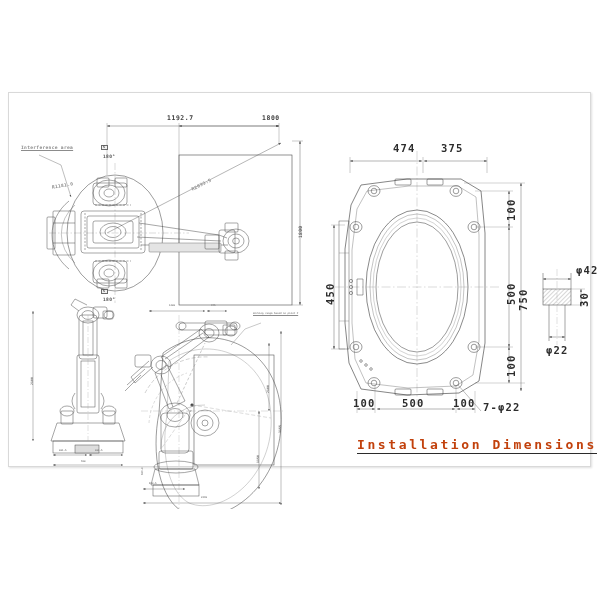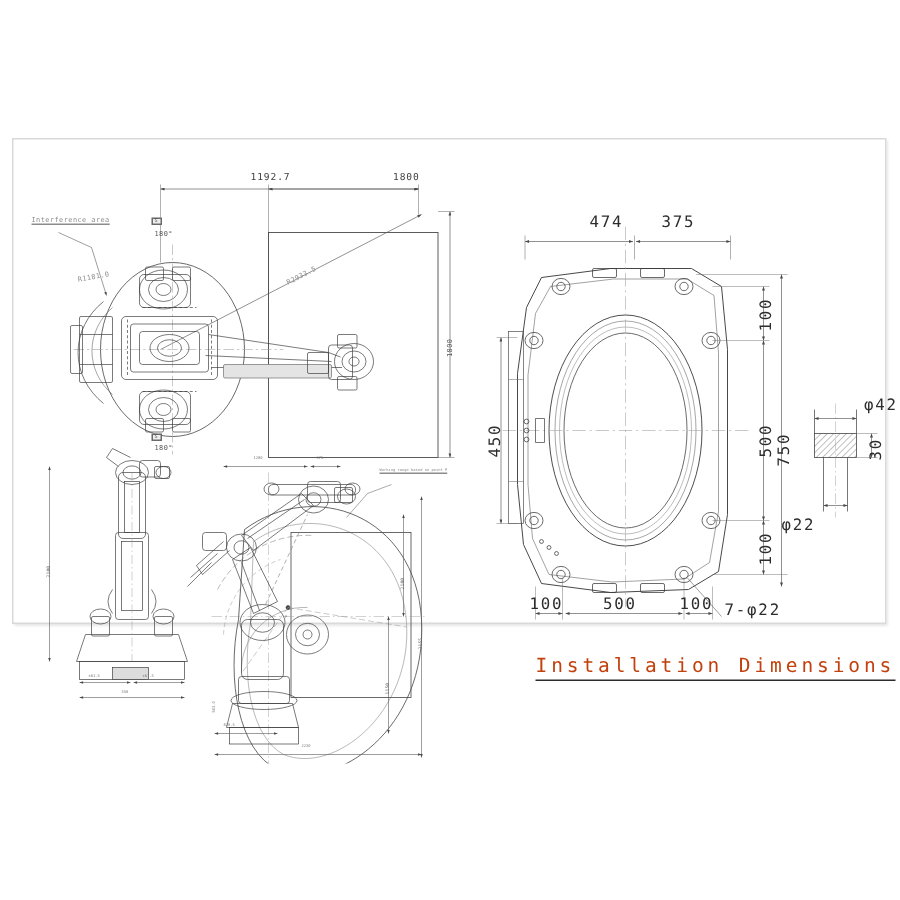--- a/index.html
+++ b/index.html
@@ -1,20 +1,20 @@
 <!DOCTYPE html>
 <html><head>
 <meta charset="utf-8">
 <style>
   html,body{margin:0;padding:0;background:#ffffff;}
   body{width:600px;height:600px;overflow:hidden;
        font-family:"DejaVu Sans Mono","Liberation Mono",monospace;}
-  #sheet{position:absolute;left:8px;top:92px;width:583px;height:324px;
+  #sheet{position:absolute;left:8px;top:92px;width:583px;height:375px;
          background:#ffffff;border:1px solid #d9d9d9;
-         box-shadow:1px 1px 2px rgba(0,0,0,0.13);box-sizing:border-box;}
+         box-shadow:1px 1px 2px rgba(0,0,0,0.13);box-sizing:border-box;font-weight:bold;}
   #svgroot{position:absolute;left:0;top:0;}
   .lbl{position:absolute;color:#3a3a3a;white-space:nowrap;
        font-family:"DejaVu Sans Mono","Liberation Mono",monospace;
        letter-spacing:.5px;line-height:1;}
   .big{font-size:10.5px;color:#2d2d2d;letter-spacing:1.2px;}
   .mid{font-size:6.4px;color:#3d3d3d;letter-spacing:.6px;}
   .sml{font-size:4.6px;color:#555;letter-spacing:.3px;}
   .tiny{font-size:3.1px;color:#6a6a6a;letter-spacing:.1px;}
   .xtiny{font-size:2.5px;color:#787878;letter-spacing:0;}
   .vert{transform:rotate(-90deg);transform-origin:left top;}
@@ -359,17 +359,17 @@
 <div class="lbl big vert" style="left:497px;top:212px;">500</div>
 <div class="lbl big vert" style="left:509px;top:218px;">750</div>
 <div class="lbl big vert" style="left:497px;top:284px;">100</div>
 <div class="lbl big" style="left:344px;top:305px;">100</div>
 <div class="lbl big" style="left:393px;top:305px;">500</div>
 <div class="lbl big" style="left:444px;top:305px;">100</div>
 <div class="lbl big" style="left:474px;top:309px;">7-φ22</div>
 
 <div class="lbl big" style="left:535px;top:172px;margin-left:32px;">φ42</div>
 <div class="lbl big vert" style="left:570px;top:214px;">30</div>
-<div class="lbl big" style="left:512px;top:252px;">φ22</div>
+<div class="lbl big" style="left:537px;top:252px;">φ22</div>
 
 <div class="lbl title" style="left:348px;top:345px;">Installation Dimensions</div>
 
 </div>
 
 </body></html>

